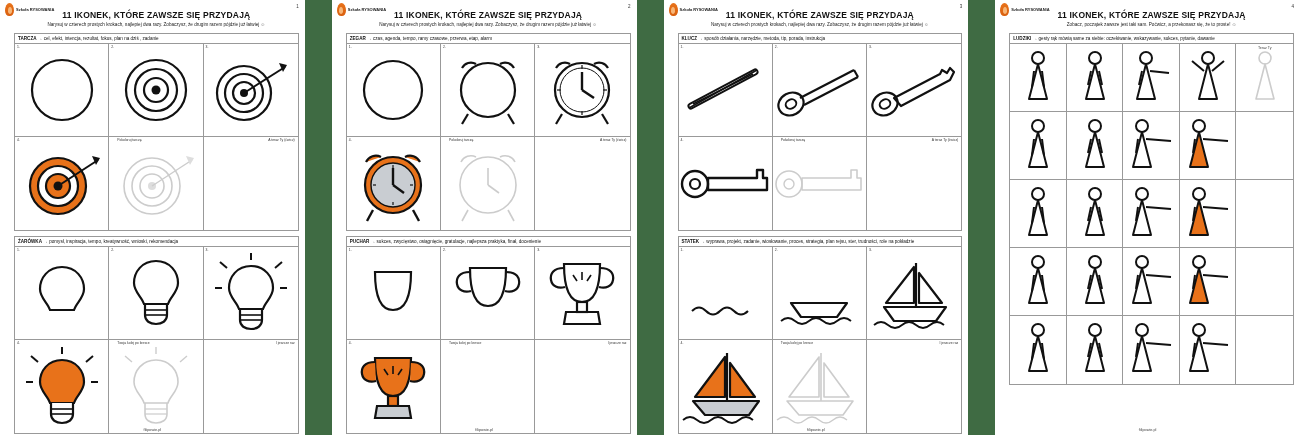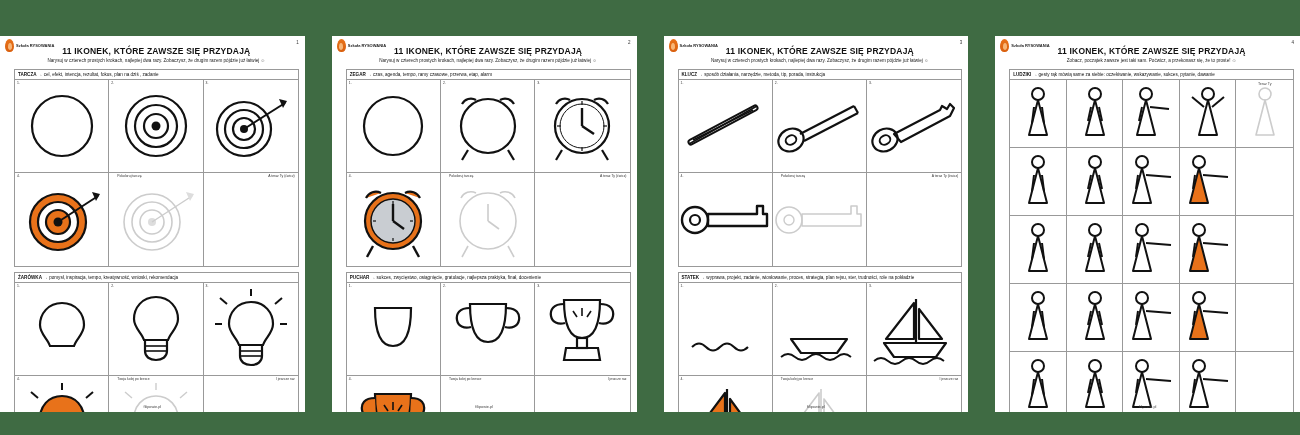--- a/index.html
+++ b/index.html
@@ -11,26 +11,25 @@
   }
   .sheets{
     display:flex;
     width:1300px;height:435px;
     gap:0;
   }
   .page{
     position:relative;
     background:#ffffff;
     width:305px;
-    height:376px;
+    height:435px;
     margin-right:27px;
     box-sizing:border-box;
     padding:4px 6px 0 14px;
     overflow:hidden;
-    margin-top:36px;
   }
   .page:first-child{margin-left:0;}
   .page:last-child{margin-right:0;}
   .page-num{
     position:absolute;
     top:4px;right:6px;
     font-size:4.5px;color:#333;
   }
   .logo{
     position:absolute;

